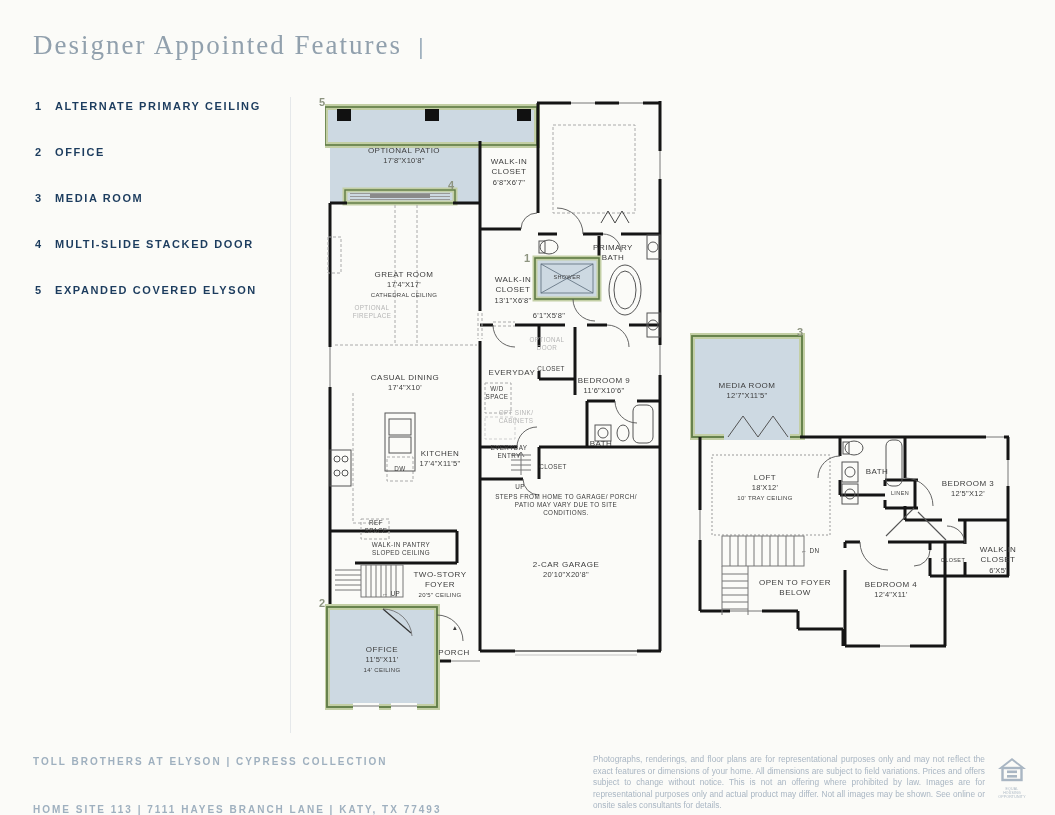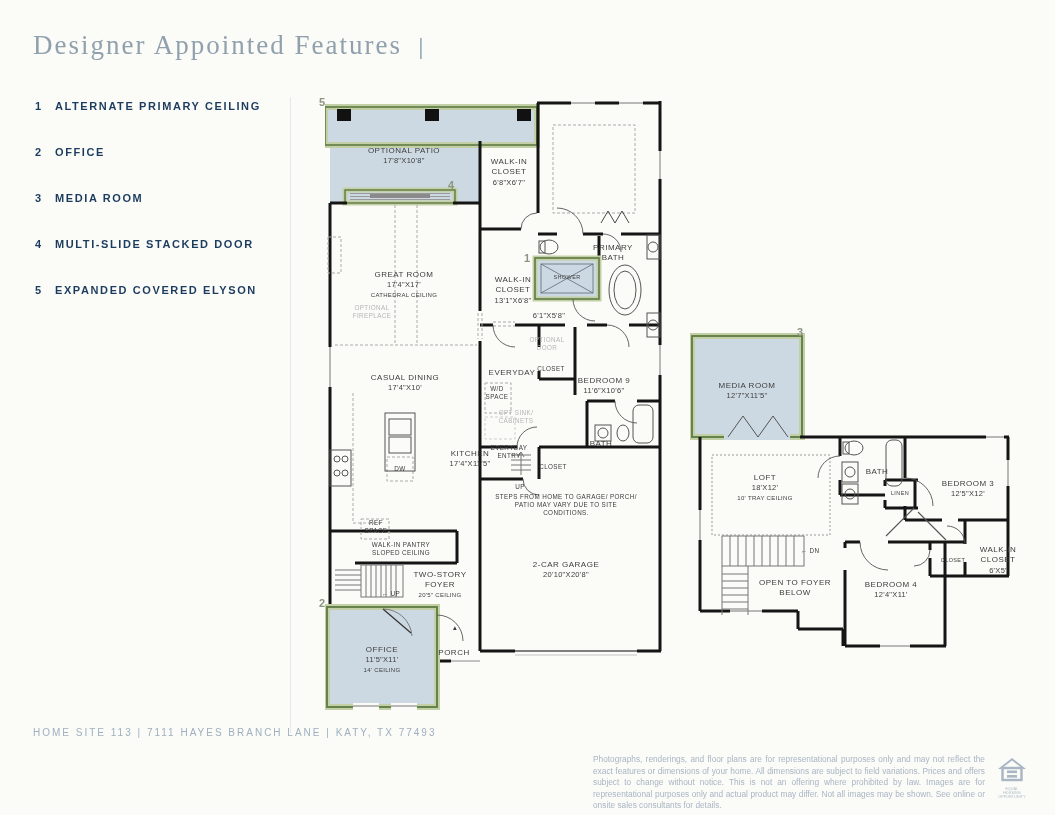--- a/index.html
+++ b/index.html
@@ -29,21 +29,21 @@
   .rl .n{font-size:8px;letter-spacing:.5px;line-height:1.3;}
   .rl .d{font-size:7.5px;letter-spacing:.3px;line-height:1.35;}
   .rl .t{font-size:6px;letter-spacing:.3px;line-height:1.4;}
   .rl .s{font-size:6.3px;letter-spacing:.4px;line-height:1.3;}
   .rl .wrap{white-space:normal;}
   .rl.gray{color:#b5b5b5;}
   .marker{position:absolute;transform:translate(-50%,-50%);font-size:11px;font-weight:bold;color:#8d9480;z-index:6;}
 
   
   #f-line1{position:absolute;left:33px;top:756px;font-size:10px;font-weight:bold;letter-spacing:2px;color:#9fb0bf;}
-  #f-line2{position:absolute;left:33px;top:727px;font-size:10px;font-weight:normal;letter-spacing:2px;color:#9fb0bf;}
+  #f-line2{position:absolute;left:33px;top:804px;font-size:10px;font-weight:bold;letter-spacing:2px;color:#9fb0bf;}
   #disclaimer{position:absolute;left:593px;top:754px;width:392px;font-size:8.3px;line-height:1.4;color:#a9b6c3;text-align:justify;}
   #eh-logo{position:absolute;left:997px;top:757px;width:30px;text-align:center;color:#a9b6c3;}
   #eh-logo .cap{font-size:3.5px;letter-spacing:.2px;line-height:1.2;color:#a9b6c3;}
 </style>
 </head>
 <body>
 
 <div id="page">
 
   <div id="hdr">
@@ -333,21 +333,21 @@
   <div class="rl gray" style="left:516px;top:417px;width:42px">
     <div class="s wrap">OPT SINK/ CABINETS</div>
   </div>
   <div class="rl" style="left:551px;top:369px">
     <div class="s">CLOSET</div>
   </div>
   <div class="rl" style="left:604px;top:386px">
     <div class="n">BEDROOM 9</div>
     <div class="d">11'6"X10'6"</div>
   </div>
-  <div class="rl" style="left:470px;top:459px">
+  <div class="rl" style="left:440px;top:459px">
     <div class="n">KITCHEN</div>
     <div class="d">17'4"X11'5"</div>
   </div>
   <div class="rl" style="left:400px;top:469px">
     <div class="s">DW</div>
   </div>
   <div class="rl" style="left:509px;top:452px;width:44px">
     <div class="s wrap">EVERYDAY ENTRY</div>
   </div>
   <div class="rl" style="left:601px;top:444px">
@@ -428,20 +428,21 @@
     <div class="n wrap">WALK-IN CLOSET</div>
     <div class="d">6'X5'</div>
   </div>
 
   <span class="marker" style="left:322px;top:102px">5</span>
   <span class="marker" style="left:451px;top:185px">4</span>
   <span class="marker" style="left:527px;top:258px">1</span>
   <span class="marker" style="left:322px;top:603px">2</span>
   <span class="marker" style="left:800px;top:332px">3</span>
 
+  <div id="f-line1">TOLL BROTHERS AT ELYSON  |  CYPRESS COLLECTION</div>
   <div id="f-line2">HOME SITE 113  |  7111 HAYES BRANCH LANE  |  KATY, TX 77493</div>
   <div id="disclaimer">Photographs, renderings, and floor plans are for representational purposes only and may not reflect the exact features or dimensions of your home. All dimensions are subject to field variations. Prices and offers subject to change without notice. This is not an offering where prohibited by law. Images are for representational purposes only and actual product may differ. Not all images may be shown. See online or onsite sales consultants for details.</div>
   <div id="eh-logo">
     <svg width="30" height="26" viewBox="0 0 30 26">
       <polygon points="15,1 29,12 26,12 15,3.5 4,12 1,12" fill="#a9b6c3"></polygon>
       <rect x="5.5" y="11" width="19" height="12" fill="none" stroke="#a9b6c3" stroke-width="2.4"></rect>
       <rect x="10" y="13.5" width="10" height="2.6" fill="#a9b6c3"></rect>
       <rect x="10" y="18" width="10" height="2.6" fill="#a9b6c3"></rect>
     </svg>
     <div class="cap">EQUAL HOUSING</div>

